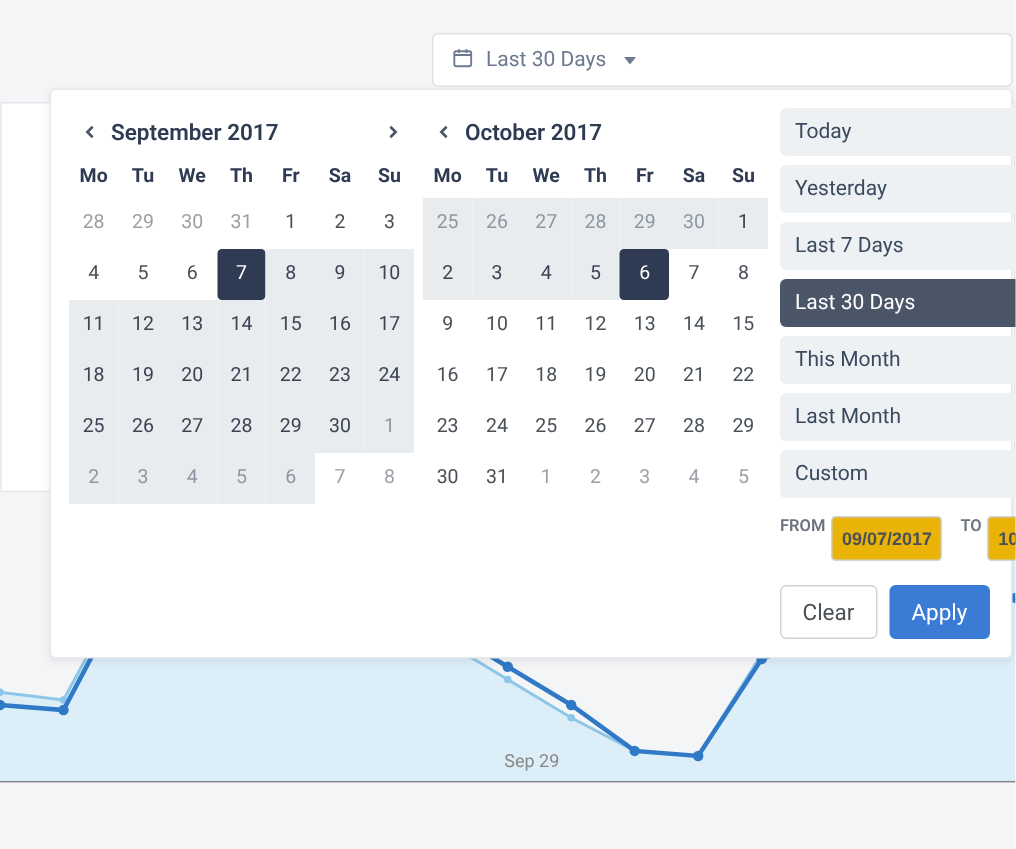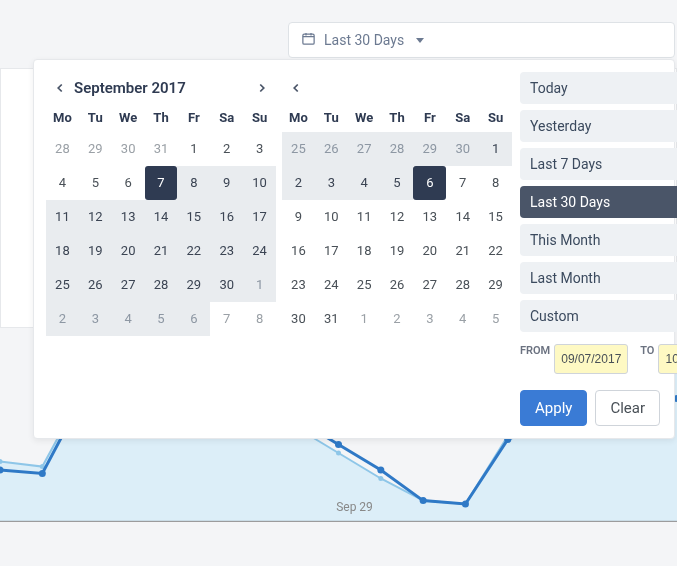--- a/index.html
+++ b/index.html
@@ -121,26 +121,27 @@
     background:#4a5568; color:#fff;
   }
   .fromto-row {
     display:flex; gap:12px; margin-top:6px;
   }
   .fromto-col { display:flex; gap:4px; flex:1; }
   .fromto-col label { font-size:11px; color:#6b7280; font-weight:600; }
   .date-input {
     height:30px;
     border:1px solid #cfd4da;
-    background:#fef9c3;
+    background:#eab308;
     border-radius:3px;
     font-size:12px;
     padding:0 6px;
     color:#495057;
     width:74px;
+    font-weight:bold;
   }
   .action-row { display:flex; gap:8px; margin-top:10px; }
   .btn {
     height:36px;
     border-radius:4px;
     padding:0 14px;
     font-size:15px;
     cursor:pointer;
     display:flex; align-items:center;
   }
@@ -312,20 +313,21 @@
         </div>
     </div>
 
     <div class="calendar">
       <div class="cal-header">
         <div class="nav-btn">
           <svg width="14" height="14" viewBox="0 0 24 24" fill="none" stroke="currentColor" stroke-width="3">
               <path d="M15 6l-6 6 6 6"></path>
             </svg>
         </div>
+        <div class="cal-title">October 2017</div>
         <div class="nav-btn" style="visibility:hidden"></div>
       </div>
       <div class="dow-row" id="dow-right">
           <div>Mo</div>
           <div>Tu</div>
           <div>We</div>
           <div>Th</div>
           <div>Fr</div>
           <div>Sa</div>
           <div>Su</div>
@@ -403,17 +405,17 @@
         <label>FROM</label>
         <input class="date-input" value="09/07/2017" style="">
       </div>
       <div class="fromto-col">
         <label>TO</label>
         <input class="date-input" value="10/06/2017" style="">
       </div>
     </div>
 
     <div class="action-row">
+      <div class="btn btn-clear">Clear</div>
       <div class="btn btn-apply">Apply</div>
-      <div class="btn btn-clear">Clear</div>
     </div>
   </div>
 </div>
 
 </body></html>

